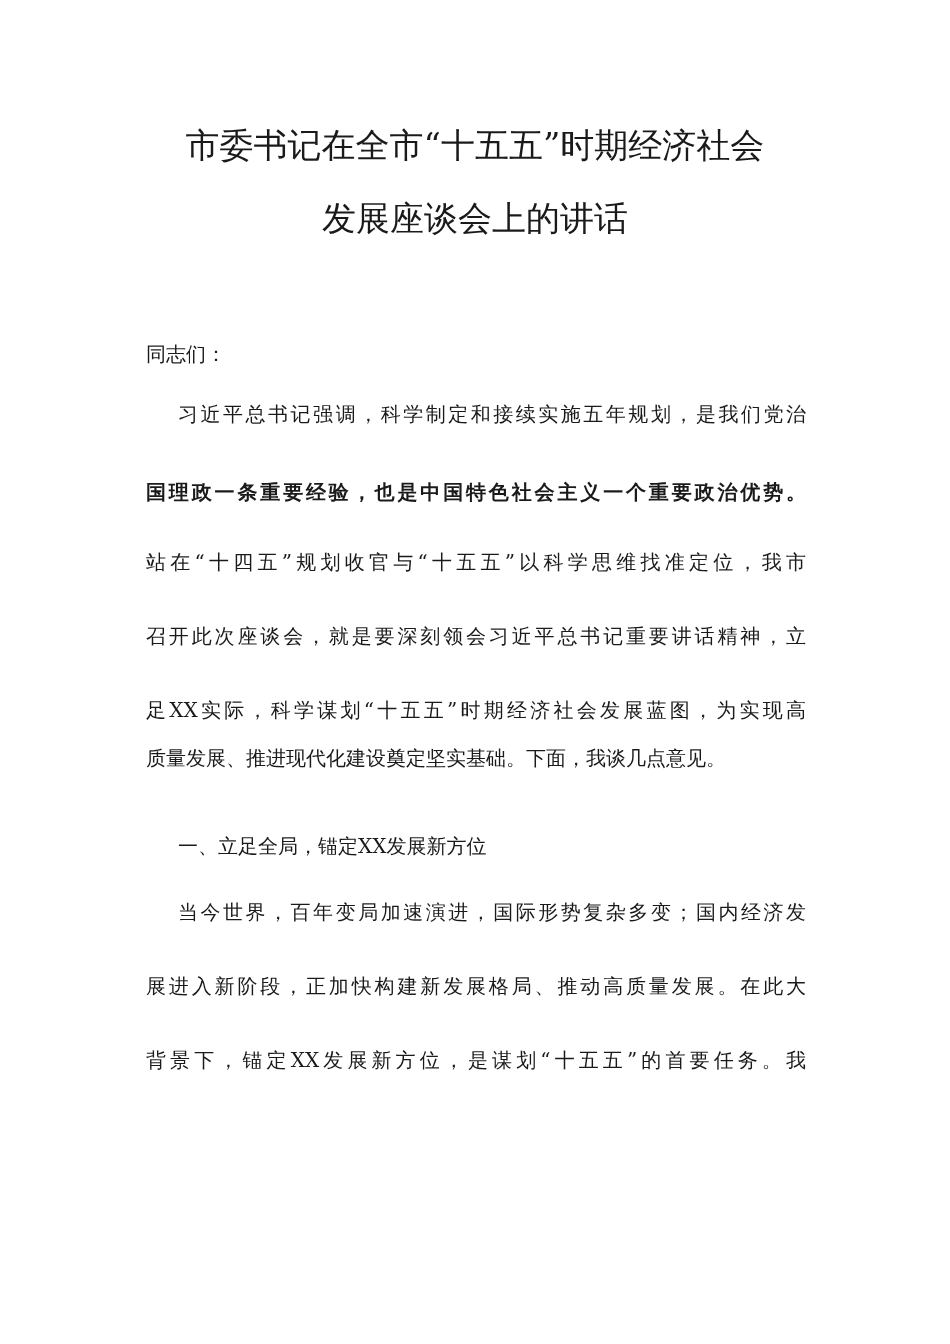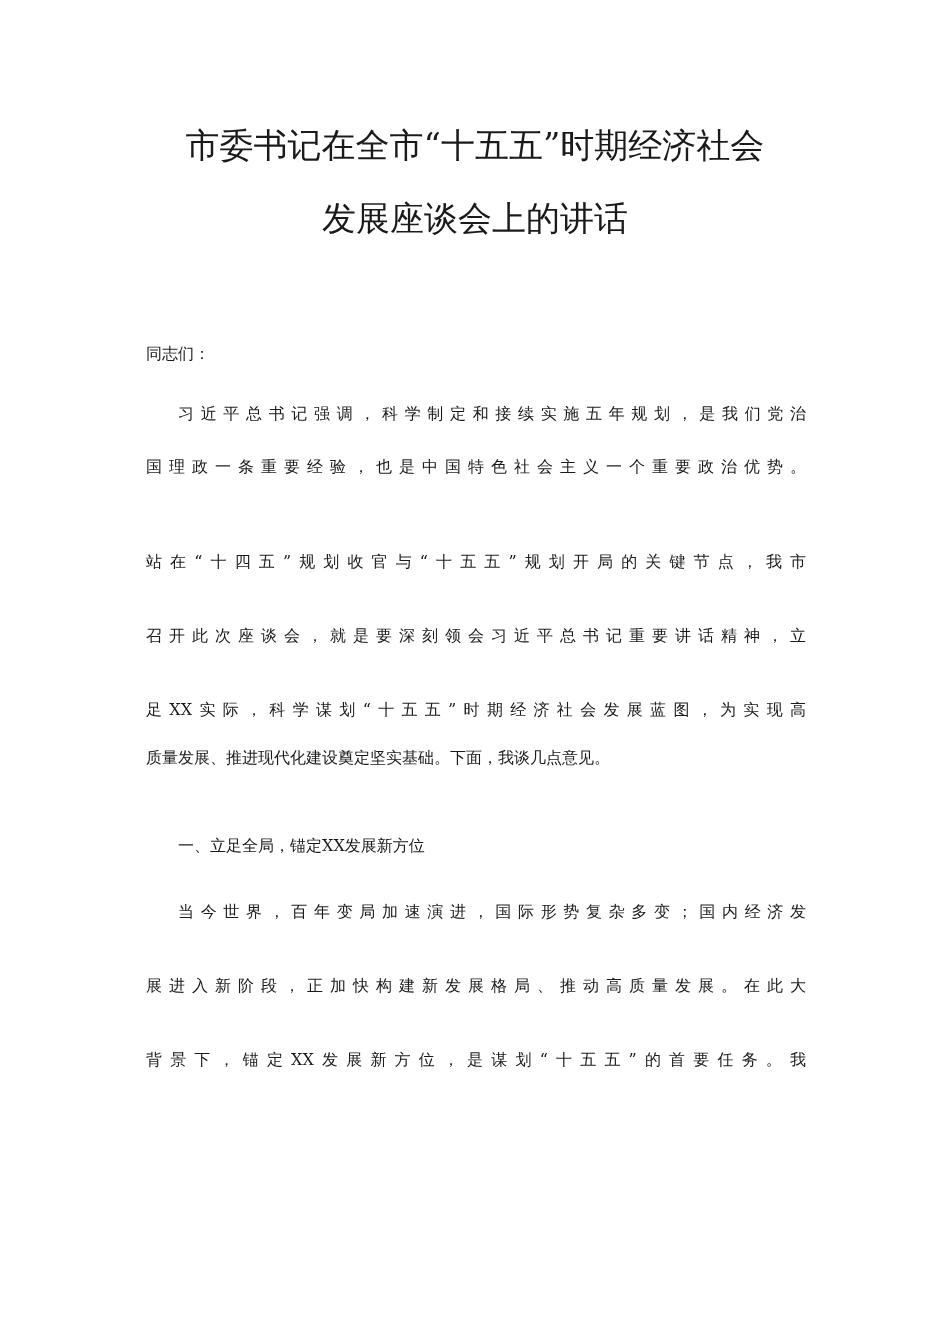--- a/index.html
+++ b/index.html
@@ -29,21 +29,21 @@
       font-size: 34px;
       line-height: 40px;
       letter-spacing: 0px;
       white-space: nowrap;
       color: #1a1a1a;
     }
     .body-line {
       position: absolute;
       left: 146px;
       width: 660px;
-      font-size: 16px;
+      font-size: 20px;
       line-height: 30px;
       white-space: nowrap;
       color: #1a1a1a;
       text-align: justify;
       text-align-last: justify;
     }
     .body-line.last {
       text-align-last: left;
     }
     .body-line.indent {
@@ -55,22 +55,22 @@
 <body>
 
 <div class="page">
 
   <div class="title-line" style="top:125px;">市委书记在全市“十五五”时期经济社会</div>
   <div class="title-line" style="top:198px;">发展座谈会上的讲话</div>
 
   <div class="body-line last" style="top:339px;">同志们：</div>
 
   <div class="body-line indent" style="top:399px;">习近平总书记强调，科学制定和接续实施五年规划，是我们党治</div>
-  <div class="body-line" style="top:452px;">国理政一条重要经验，也是中国特色社会主义一个重要政治优势。</div>
-  <div class="body-line" style="top:547px;">站在“十四五”规划收官与“十五五”规划开局的关键节点，我市</div>
+  <div class="body-line" style="top:477px;font-weight:bold;">国理政一条重要经验，也是中国特色社会主义一个重要政治优势。</div>
+  <div class="body-line" style="top:547px;">站在“十四五”规划收官与“十五五”以科学思维找准定位，我市</div>
   <div class="body-line" style="top:621px;">召开此次座谈会，就是要深刻领会习近平总书记重要讲话精神，立</div>
   <div class="body-line" style="top:695px;">足XX实际，科学谋划“十五五”时期经济社会发展蓝图，为实现高</div>
   <div class="body-line last" style="top:743px;">质量发展、推进现代化建设奠定坚实基础。下面，我谈几点意见。</div>
 
   <div class="body-line indent last" style="top:831px;">一、立足全局，锚定XX发展新方位</div>
 
   <div class="body-line" style="top:971px;">展进入新阶段，正加快构建新发展格局、推动高质量发展。在此大</div>
   <div class="body-line indent" style="top:897px;">当今世界，百年变局加速演进，国际形势复杂多变；国内经济发</div>
   <div class="body-line" style="top:1045px;">背景下，锚定XX发展新方位，是谋划“十五五”的首要任务。我</div>
 

